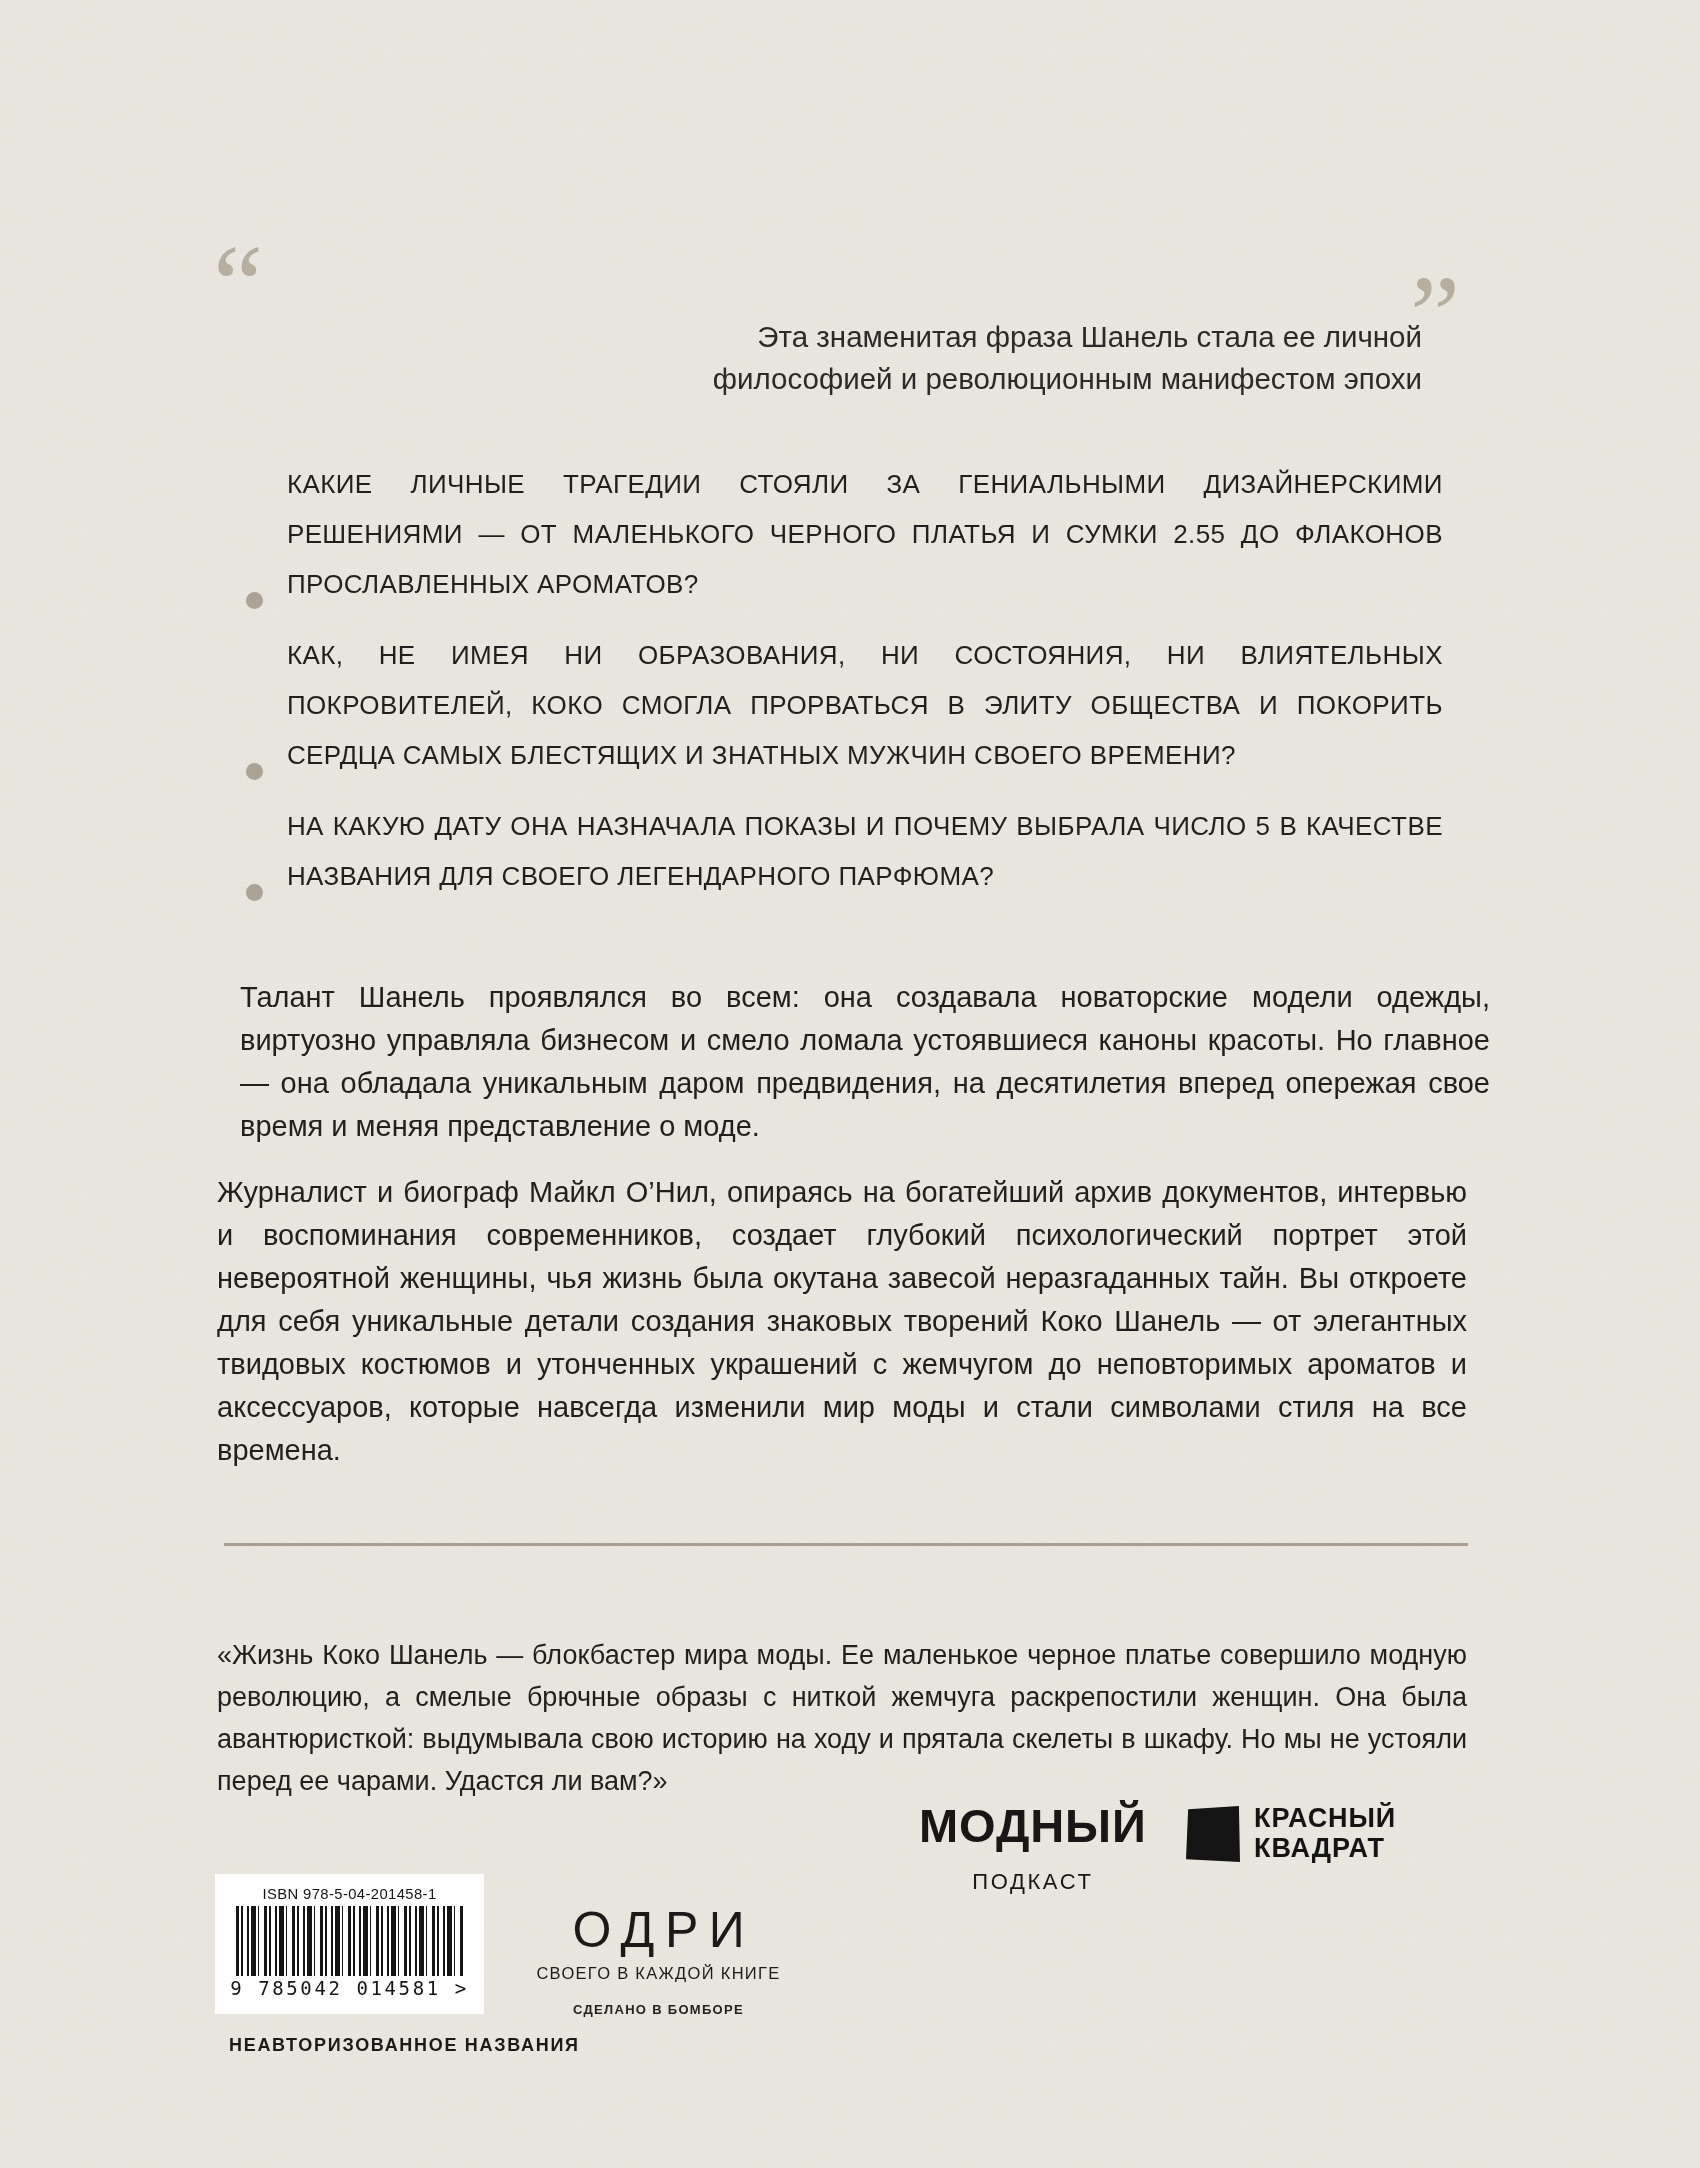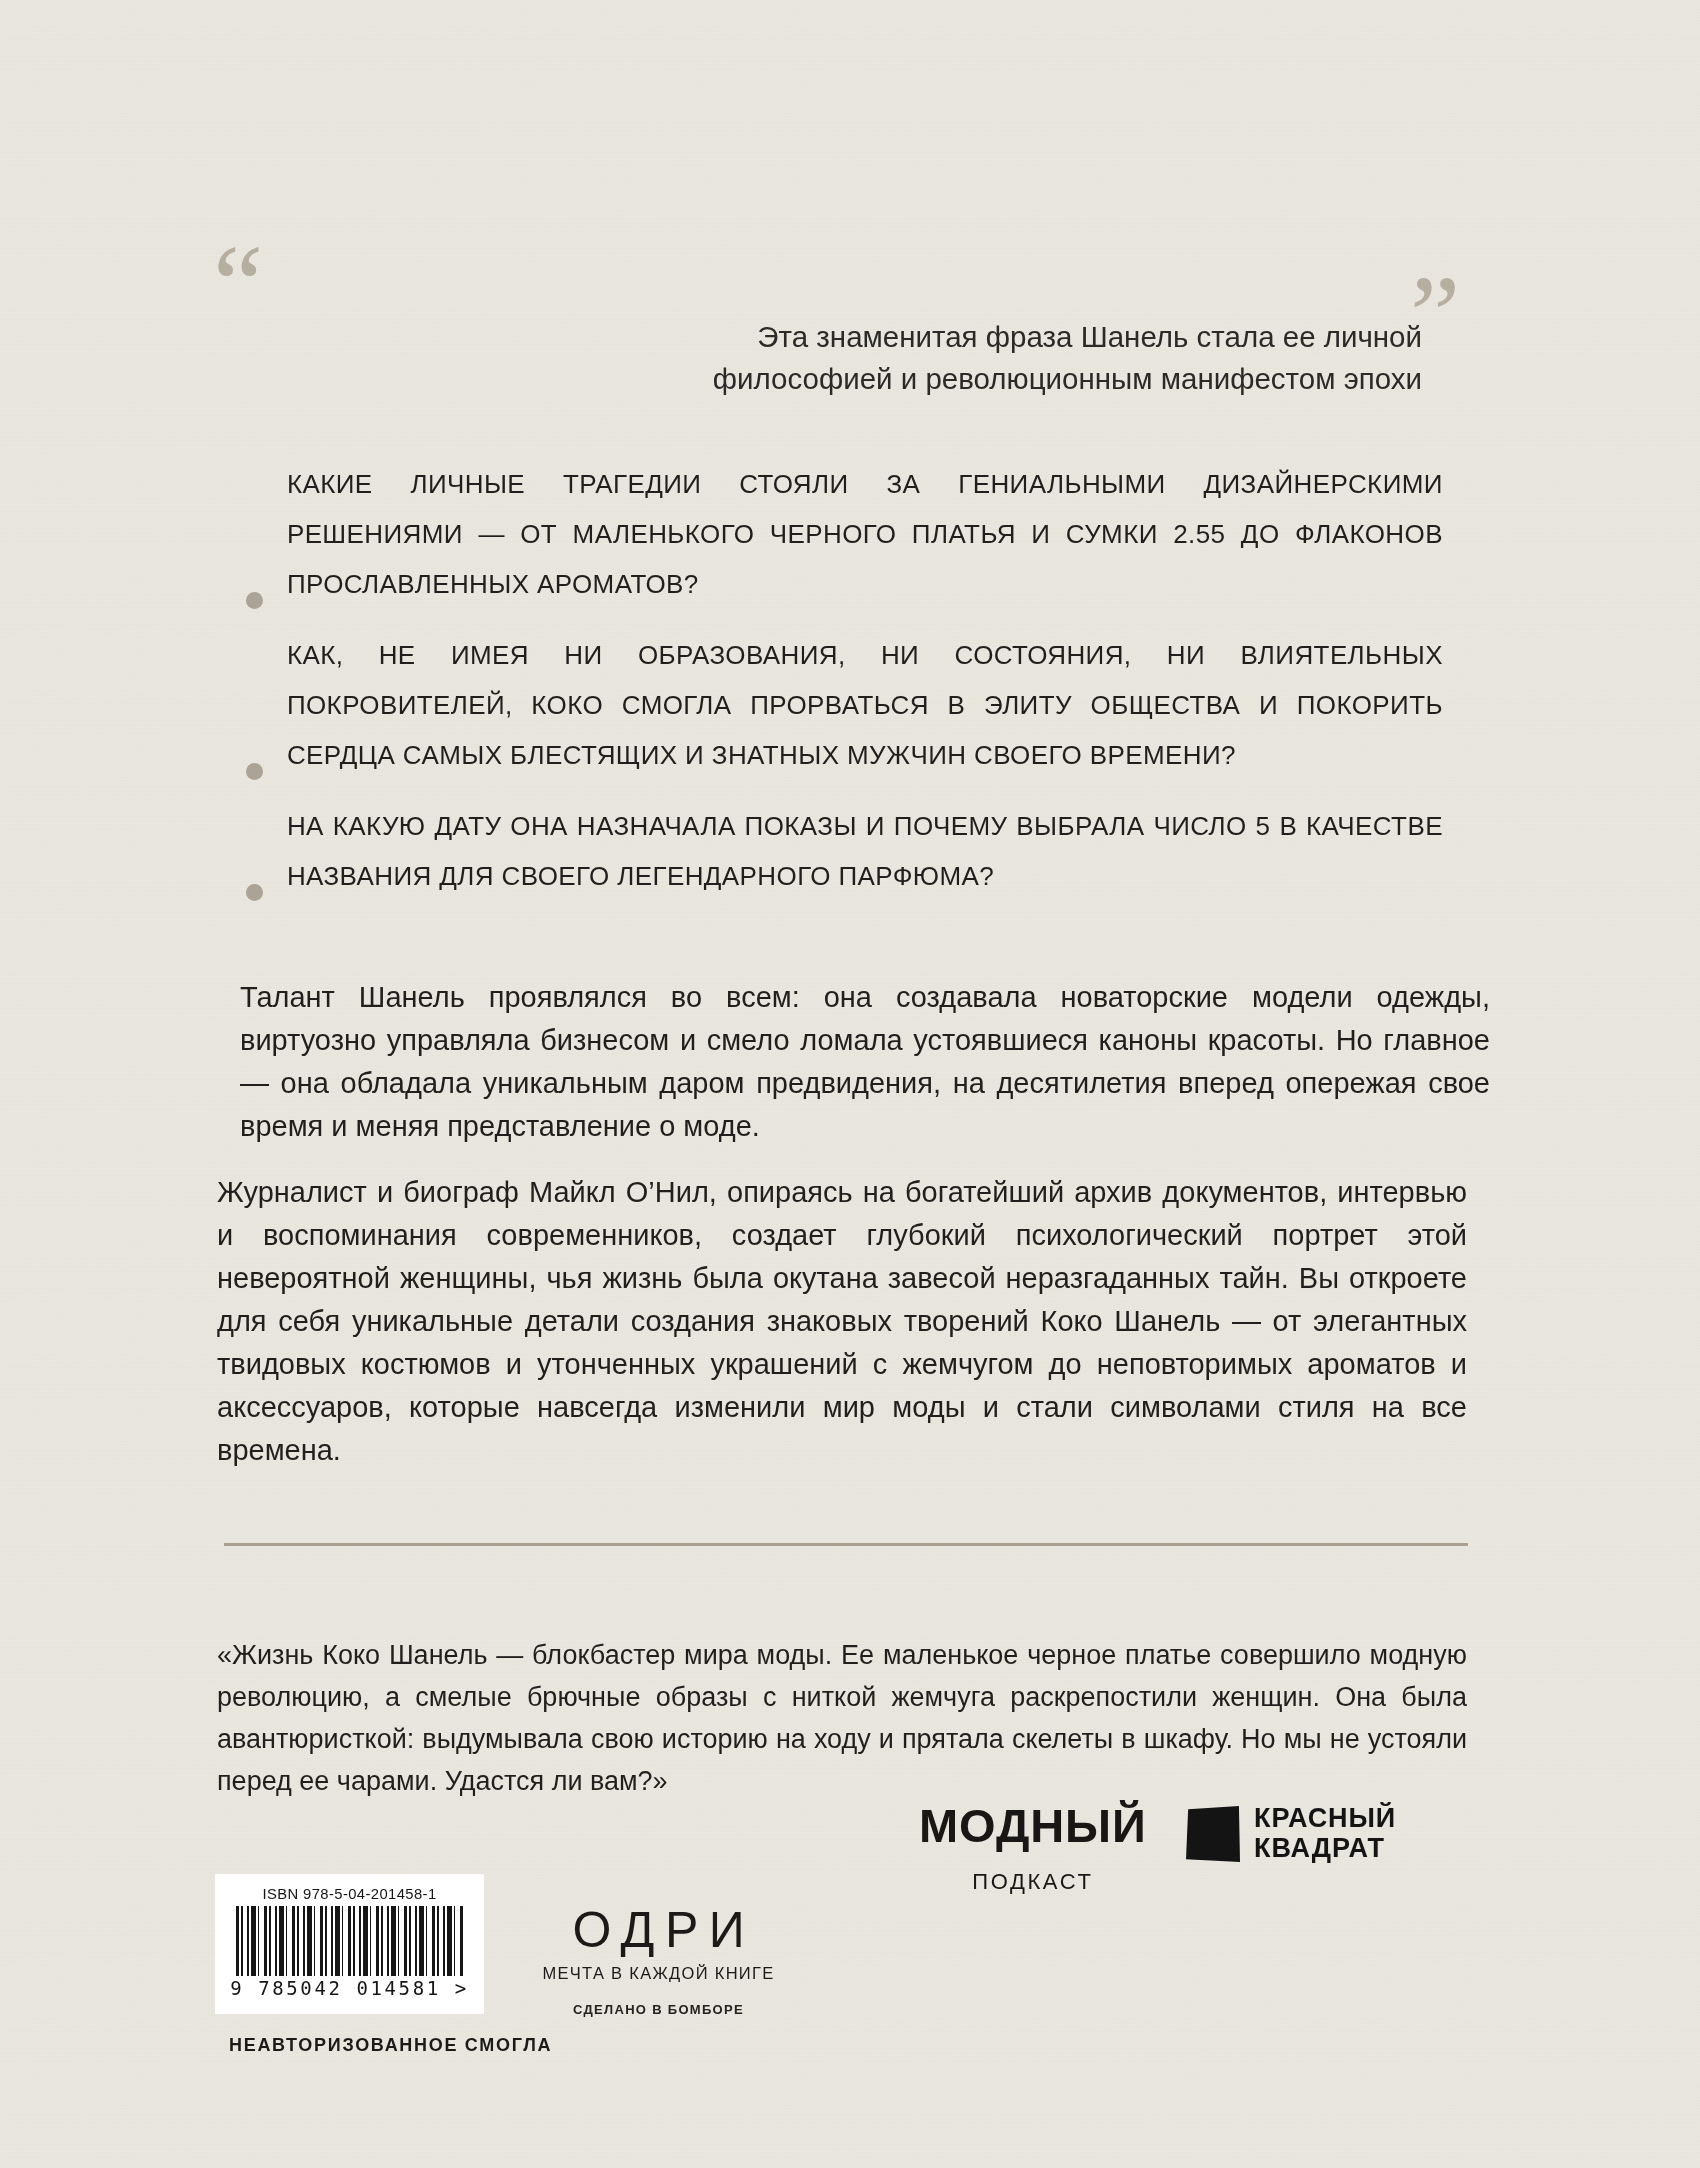--- a/index.html
+++ b/index.html
@@ -200,20 +200,20 @@
   </div>
 
   <div class="barcode-box">
     <div class="isbn-label">ISBN 978-5-04-201458-1</div>
     <div class="barcode-bars"></div>
     <div class="barcode-digits">9 785042 014581 &gt;</div>
   </div>
 
   <div class="odri">
     <div class="odri-name">ОДРИ</div>
-    <div class="odri-tagline">МЕЧТА В КАЖДОЙ КНИГЕ</div>
+    <div class="odri-tagline">СВОЕГО В КАЖДОЙ КНИГЕ</div>
     <div class="odri-made">СДЕЛАНО В БОМБОРЕ</div>
   </div>
 
-  <div class="unauthorized">НЕАВТОРИЗОВАННОЕ СМОГЛА</div>
+  <div class="unauthorized">НЕАВТОРИЗОВАННОЕ НАЗВАНИЯ</div>
 
 </div>
 
 
 </body></html>

